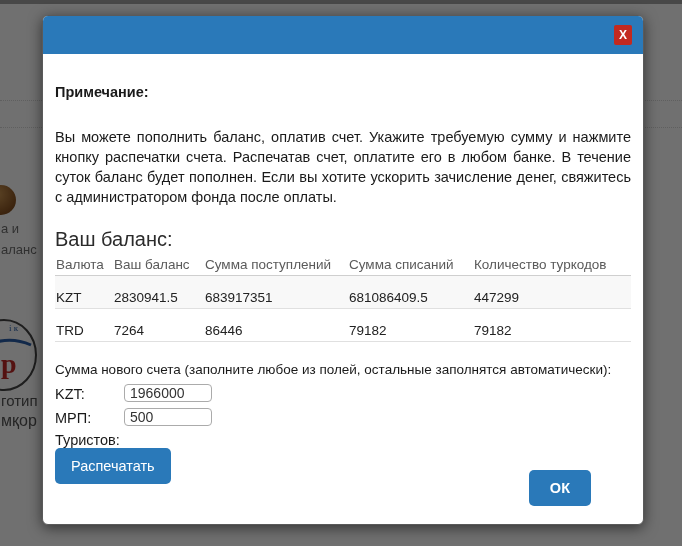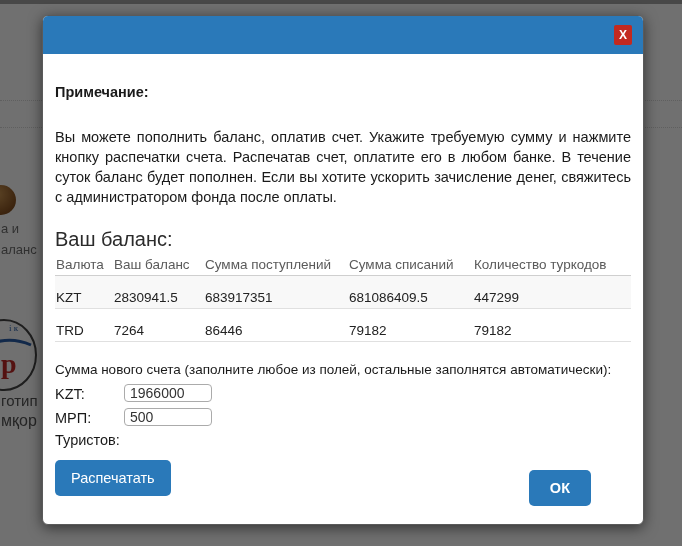--- a/index.html
+++ b/index.html
@@ -80,21 +80,21 @@
   .form-input {
     width: 88px; height: 18px; border: 1px solid #ababab; border-radius: 4px;
     font-size: 14px; padding: 0 5px; color: #333333;
     font-family: "Liberation Sans", sans-serif; background: #ffffff;
   }
 
   .btn {
     background: #2a79b9; color: #ffffff; border: none; border-radius: 5px;
     font-family: "Liberation Sans", sans-serif; cursor: pointer;
   }
-  .btn-print { margin-top: 12px; padding: 10px 16px; font-size: 14.5px; }
+  .btn-print { padding: 10px 16px; font-size: 14.5px; }
   .modal-footer {
     position: absolute; right: 52px; bottom: 18px;
     display: flex; gap: 10px;
   }
   .btn-ok { padding: 10px 21px; font-size: 14.5px; font-weight: bold; }
   .btn-cancel { padding: 10px 13px; font-size: 14.5px; }
 
   
   .bg-logo svg text { font-family: "Liberation Serif", serif; }
 </style>

